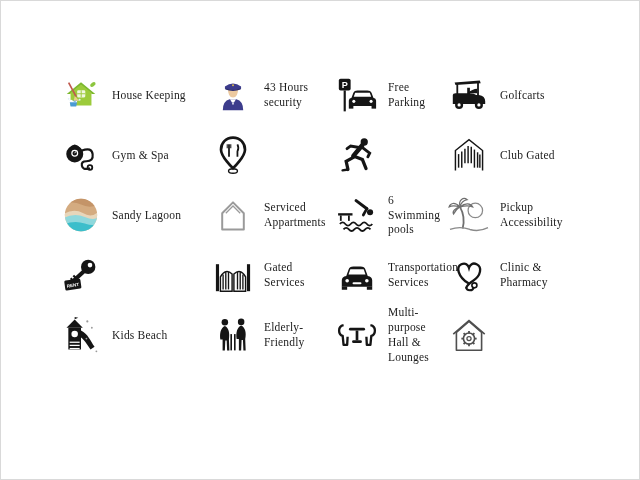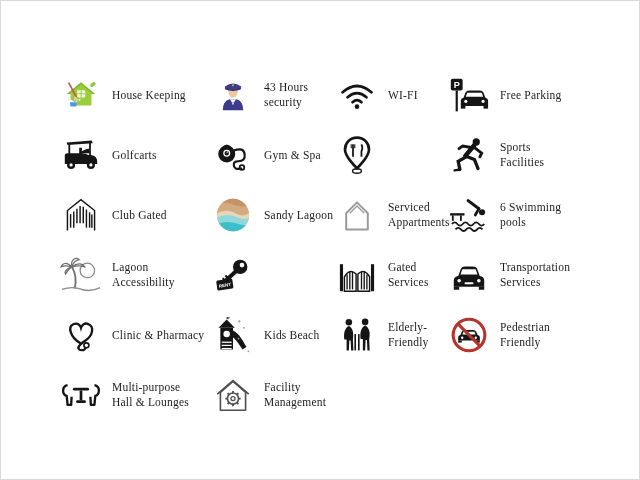--- a/index.html
+++ b/index.html
@@ -54,31 +54,20 @@
         <path d="M18.8,29.5 l1.2,-1 l1.2,1 l-0.3,1.6 l-0.9,0.8 l-0.9,-0.8 Z" fill="#ffffff" stroke="#3c3c8c" stroke-width="0.5"></path>
         <path d="M14,12 Q14,23 20,23 Q26,23 26,12 Z" fill="#ecc9a0"></path>
         <path d="M10.5,10 Q20,3 29.5,10 L29.5,12.5 Q20,16 10.5,12.5 Z" fill="#3c3c8c"></path>
         <path d="M11,12.2 Q20,15.5 29,12.2 L29,13.5 Q20,17 11,13.5 Z" fill="#2d2d6e"></path>
         <circle cx="20" cy="8.5" r="1.2" fill="#d8b64e"></circle>
       </svg>
     </span>
     <span class="lbl">43 Hours security</span>
   </div>
 
-  <div class="cell">
-    <span class="ic">
-      <svg width="36" height="30" viewBox="0 0 40 32">
-        <path d="M4,13 Q20,-1 36,13" fill="none" stroke="#151515" stroke-width="3" stroke-linecap="round"></path>
-        <path d="M9.5,18.5 Q20,9.5 30.5,18.5" fill="none" stroke="#151515" stroke-width="3" stroke-linecap="round"></path>
-        <path d="M15,24 Q20,19.5 25,24" fill="none" stroke="#151515" stroke-width="3" stroke-linecap="round"></path>
-        <circle cx="20" cy="29" r="2.6" fill="#151515"></circle>
-      </svg>
-    </span>
-    <span class="lbl">WI-FI</span>
-  </div>
 
   <div class="cell">
     <span class="ic">
       <svg width="40" height="38" viewBox="0 0 44 40">
         <rect x="2" y="2" width="13" height="13" rx="2" fill="#151515"></rect>
         <text x="8.5" y="12" text-anchor="middle" font-family="Liberation Sans, sans-serif" font-size="10" font-weight="bold" fill="#ffffff">P</text>
         <rect x="7.3" y="15" width="2.4" height="23" fill="#151515"></rect>
         <path d="M13,32 L13,26 Q13,23.5 16,23 L18,17.5 Q19,15 22.5,15 L33.5,15 Q37,15 38,17.5 L40,23 Q43,23.5 43,26 L43,32 Z" fill="#151515"></path>
         <path d="M20,17.5 L36,17.5 L37.6,22 L18.4,22 Z" fill="#ffffff"></path>
         <rect x="13" y="32" width="5" height="3" fill="#151515"></rect>
@@ -139,21 +128,20 @@
       <svg width="38" height="38" viewBox="0 0 42 42">
         <circle cx="29" cy="6.5" r="4" fill="#151515"></circle>
         <path d="M27,10 L17,22" stroke="#151515" stroke-width="5" stroke-linecap="round"></path>
         <path d="M26,12 L35,19 L33,23" stroke="#151515" stroke-width="3.2" stroke-linecap="round" fill="none"></path>
         <path d="M25,13 L14,11 L10,14" stroke="#151515" stroke-width="3.2" stroke-linecap="round" fill="none"></path>
         <path d="M17,22 L27,26 L31,36" stroke="#151515" stroke-width="3.6" stroke-linecap="round" fill="none"></path>
         <path d="M18,23 L9,28 L11,37" stroke="#151515" stroke-width="3.6" stroke-linecap="round" fill="none"></path>
         <path d="M11,37 L5,38" stroke="#151515" stroke-width="2.6" stroke-linecap="round"></path>
       </svg>
     </span>
-    <span class="lbl">Sports Facilities</span>
   </div>
 
   <div class="cell">
     <span class="ic">
       <svg width="40" height="38" viewBox="0 0 44 42">
         <path d="M7,38 L7,16 L22,4 L37,16 L37,38" fill="none" stroke="#151515" stroke-width="1.6"></path>
         <line x1="10.5" y1="20" x2="10.5" y2="35" stroke="#151515" stroke-width="1.6"></line>
         <line x1="14" y1="17" x2="14" y2="35" stroke="#151515" stroke-width="1.6"></line>
         <line x1="17.5" y1="14" x2="17.5" y2="30" stroke="#151515" stroke-width="1.6"></line>
         <line x1="21" y1="11" x2="21" y2="30" stroke="#151515" stroke-width="1.6"></line>
@@ -218,21 +206,21 @@
       <svg width="42" height="38" viewBox="0 0 46 42">
         <circle cx="30" cy="16" r="8" fill="none" stroke="#8a8a8a" stroke-width="1.4"></circle>
         <path d="M16,36 C18,28 17,19 13,12" fill="none" stroke="#6f6f6f" stroke-width="2"></path>
         <path d="M13,12 C7,6 2,8 1,12 C5,10 9,11 13,12 Z" fill="none" stroke="#6f6f6f" stroke-width="1.3"></path>
         <path d="M13,12 C11,4 17,1 21,4 C16,5 14,8 13,12 Z" fill="none" stroke="#6f6f6f" stroke-width="1.3"></path>
         <path d="M13,12 C19,7 25,8 27,12 C22,10 17,11 13,12 Z" fill="none" stroke="#6f6f6f" stroke-width="1.3"></path>
         <path d="M13,12 C8,13 4,17 6,20 C8,16 10,14 13,12 Z" fill="none" stroke="#6f6f6f" stroke-width="1.3"></path>
         <path d="M2,37 Q13,33 24,37 Q34,40 44,35" fill="none" stroke="#8a8a8a" stroke-width="1.5"></path>
       </svg>
     </span>
-    <span class="lbl">Lagoon Accessibility</span>
+    <span class="lbl">Pickup Accessibility</span>
   </div>
 
   <div class="cell">
     <span class="ic">
       <svg width="38" height="36" viewBox="0 0 42 40">
         <circle cx="29" cy="11" r="8" fill="#151515"></circle>
         <circle cx="31" cy="9" r="2.6" fill="#ffffff"></circle>
         <path d="M24,16 L11,28" stroke="#151515" stroke-width="4.5" stroke-linecap="round"></path>
         <path d="M15,23 l-2.5,-2.5 M12,26 l-2.5,-2.5" stroke="#151515" stroke-width="2.4"></path>
         <g transform="rotate(-8 13 31)">
@@ -316,35 +304,20 @@
         <path d="M12,11 C7.5,13 6,19 7,26 L9.5,26 L9.5,38 L12,38 L12.5,27 L14,27 L14.5,38 L17,38 L16.5,26 C17.5,19 16.5,13 12,11 Z" fill="#151515"></path>
         <line x1="19" y1="20" x2="19" y2="38" stroke="#151515" stroke-width="1.8"></line>
         <circle cx="30" cy="6.5" r="3.6" fill="#151515"></circle>
         <path d="M30,10.5 C25.5,12.5 24,18.5 25,25.5 L27.5,25.5 L27.5,38 L30,38 L30.5,26.5 L32,26.5 L32.5,38 L35,38 L34.5,25.5 C36,18.5 34.5,12.5 30,10.5 Z" fill="#151515"></path>
         <line x1="23" y1="20" x2="23" y2="38" stroke="#151515" stroke-width="1.8"></line>
       </svg>
     </span>
     <span class="lbl">Elderly-Friendly</span>
   </div>
 
-  <div class="cell">
-    <span class="ic">
-      <svg width="38" height="38" viewBox="0 0 42 42">
-        <circle cx="21" cy="21" r="17.5" fill="none" stroke="#b6342c" stroke-width="3.4"></circle>
-        <path d="M9,27 L9,23.5 Q9,21.5 11.5,21 L13,17.5 Q13.8,15.5 16.5,15.5 L25.5,15.5 Q28.2,15.5 29,17.5 L30.5,21 Q33,21.5 33,23.5 L33,27 Z" fill="#151515"></path>
-        <path d="M15,17.5 L27,17.5 L28.3,20.5 L13.7,20.5 Z" fill="#ffffff"></path>
-        <circle cx="13.5" cy="24" r="1.3" fill="#ffffff"></circle>
-        <circle cx="28.5" cy="24" r="1.3" fill="#ffffff"></circle>
-        <rect x="9" y="27" width="4" height="2.4" fill="#151515"></rect>
-        <rect x="29" y="27" width="4" height="2.4" fill="#151515"></rect>
-        <line x1="8.8" y1="8.8" x2="33.2" y2="33.2" stroke="#b6342c" stroke-width="3.4"></line>
-      </svg>
-    </span>
-    <span class="lbl">Pedestrian Friendly</span>
-  </div>
 
   <div class="cell">
     <span class="ic">
       <svg width="42" height="34" viewBox="0 0 46 38">
         <path d="M8,8 Q3,9 3,14 Q3,19 7,20 L8,30 L12,30 L12.5,21" fill="none" stroke="#151515" stroke-width="2.6" stroke-linejoin="round"></path>
         <path d="M38,8 Q43,9 43,14 Q43,19 39,20 L38,30 L34,30 L33.5,21" fill="none" stroke="#151515" stroke-width="2.6" stroke-linejoin="round"></path>
         <rect x="14" y="11" width="18" height="3" rx="1.5" fill="#151515"></rect>
         <rect x="21.5" y="14" width="3" height="11" fill="#151515"></rect>
         <rect x="17.5" y="25" width="11" height="3" rx="1.5" fill="#151515"></rect>
       </svg>
@@ -365,16 +338,15 @@
           <line x1="21" y1="29.8" x2="21" y2="32.5"></line>
           <line x1="12.5" y1="24" x2="15.2" y2="24"></line>
           <line x1="26.8" y1="24" x2="29.5" y2="24"></line>
           <line x1="15" y1="18" x2="16.9" y2="19.9"></line>
           <line x1="25.1" y1="28.1" x2="27" y2="30"></line>
           <line x1="27" y1="18" x2="25.1" y2="19.9"></line>
           <line x1="16.9" y1="28.1" x2="15" y2="30"></line>
         </g>
       </svg>
     </span>
-    <span class="lbl">Facility Management</span>
   </div>
 
 </div>
 
 </body></html>

